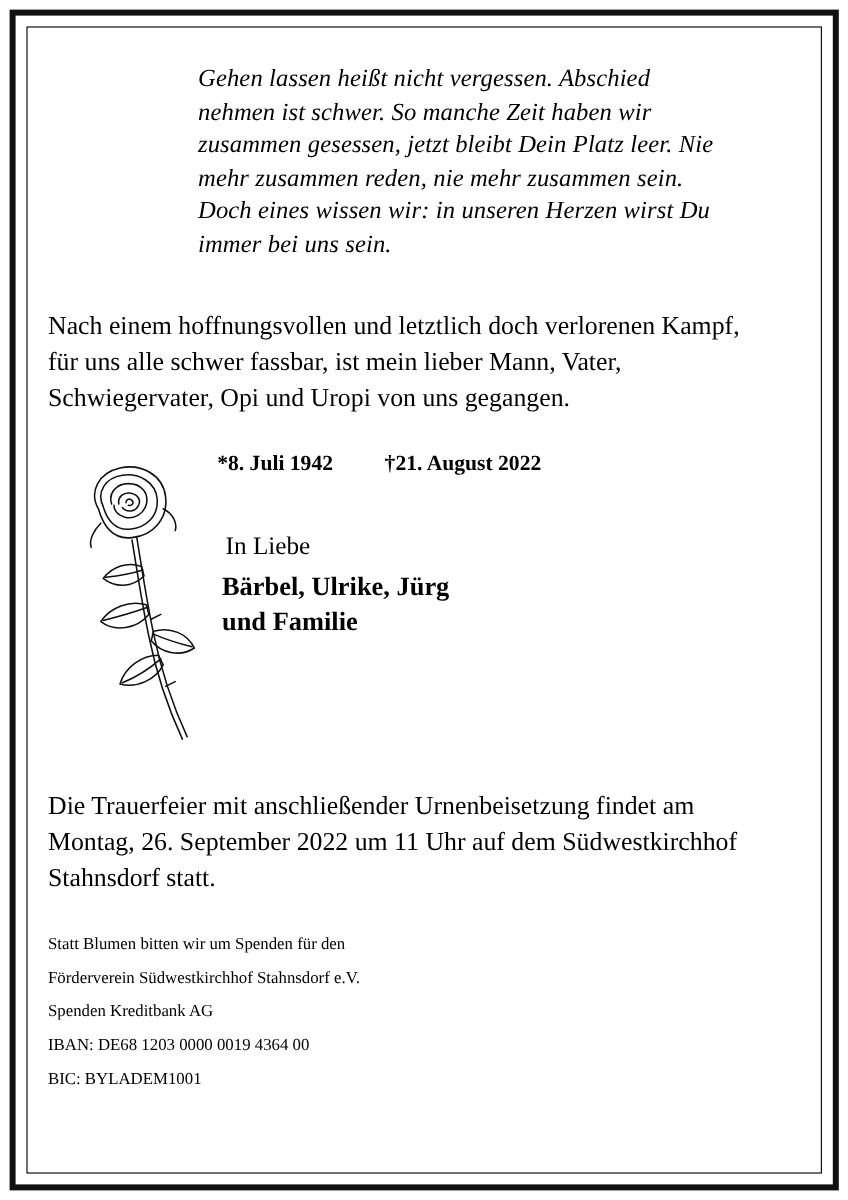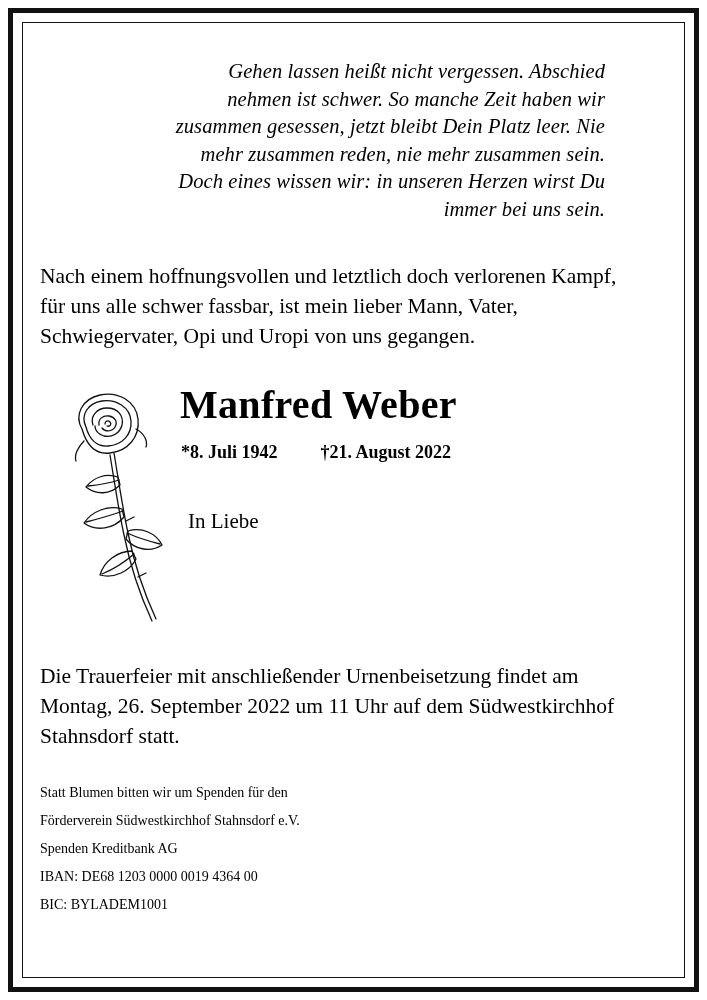--- a/index.html
+++ b/index.html
@@ -43,27 +43,26 @@
   .content {
     position: absolute;
     left: 40px;
     top: 40px;
     right: 40px;
     bottom: 40px;
     box-sizing: border-box;
   }
 
   .verse {
-    margin: 18px 0 0 125px;
+    margin: 13px 0 0 125px;
     width: 440px;
     font-style: italic;
     font-size: 20.5px;
     line-height: 27.5px;
     letter-spacing: 0.1px;
-    text-align: right;
   }
 
   .intro {
     margin: 38px 0 0 0;
     width: 600px;
     font-size: 21.5px;
     line-height: 30px;
   }
 
   .name-block {
@@ -165,29 +164,32 @@
 
             <path d="M80 170 C66 170, 52 180, 48 194 C62 198, 78 190, 84 178 Z"></path>
             <path d="M50 193 C62 188, 74 180, 82 173"></path>
 
             <path d="M74 140 L82 136"></path>
             <path d="M86 196 L94 192"></path>
           </g>
         </svg>
       </div>
 
-      <div class="name">Manfred Weber</div>
 
       <div class="dates">
         <span>*8. Juli 1942</span>
         <span class="sep"></span>
         <span>†21. August 2022</span>
       </div>
 
       <div class="inliebe">In Liebe</div>
+      <div class="survivors">
+        <div>Bärbel, Ulrike, Jürg</div>
+        <div>und Familie</div>
+      </div>
     </div>
 
     <div class="ceremony">Die Trauerfeier mit anschließender Urnenbeisetzung findet am Montag, 26. September 2022 um 11 Uhr auf dem Südwestkirchhof Stahnsdorf statt.</div>
 
     <div class="donations">
       <div>Statt Blumen bitten wir um Spenden für den</div>
       <div>Förderverein Südwestkirchhof Stahnsdorf e.V.</div>
       <div>Spenden Kreditbank AG</div>
       <div>IBAN: DE68 1203 0000 0019 4364 00</div>
       <div>BIC: BYLADEM1001</div>

